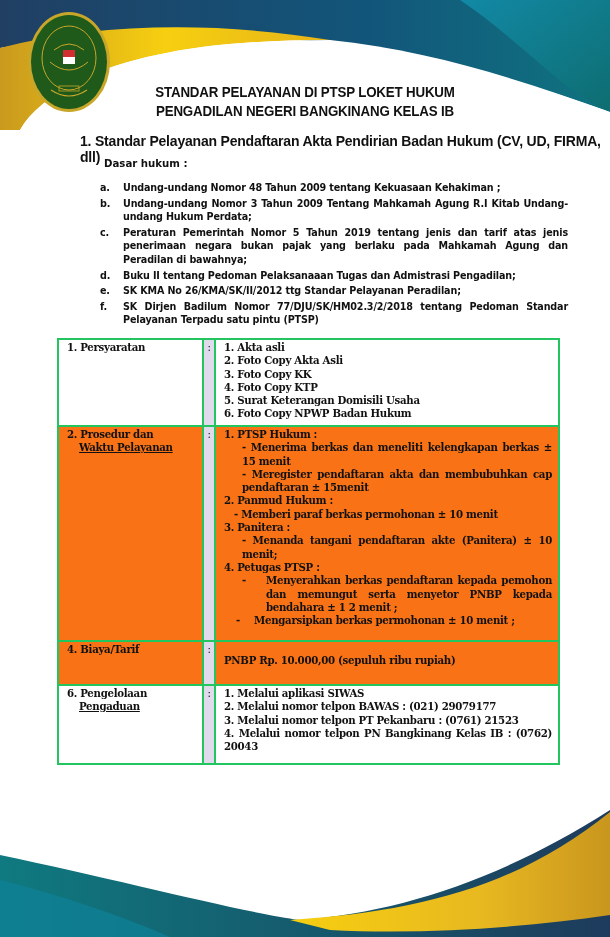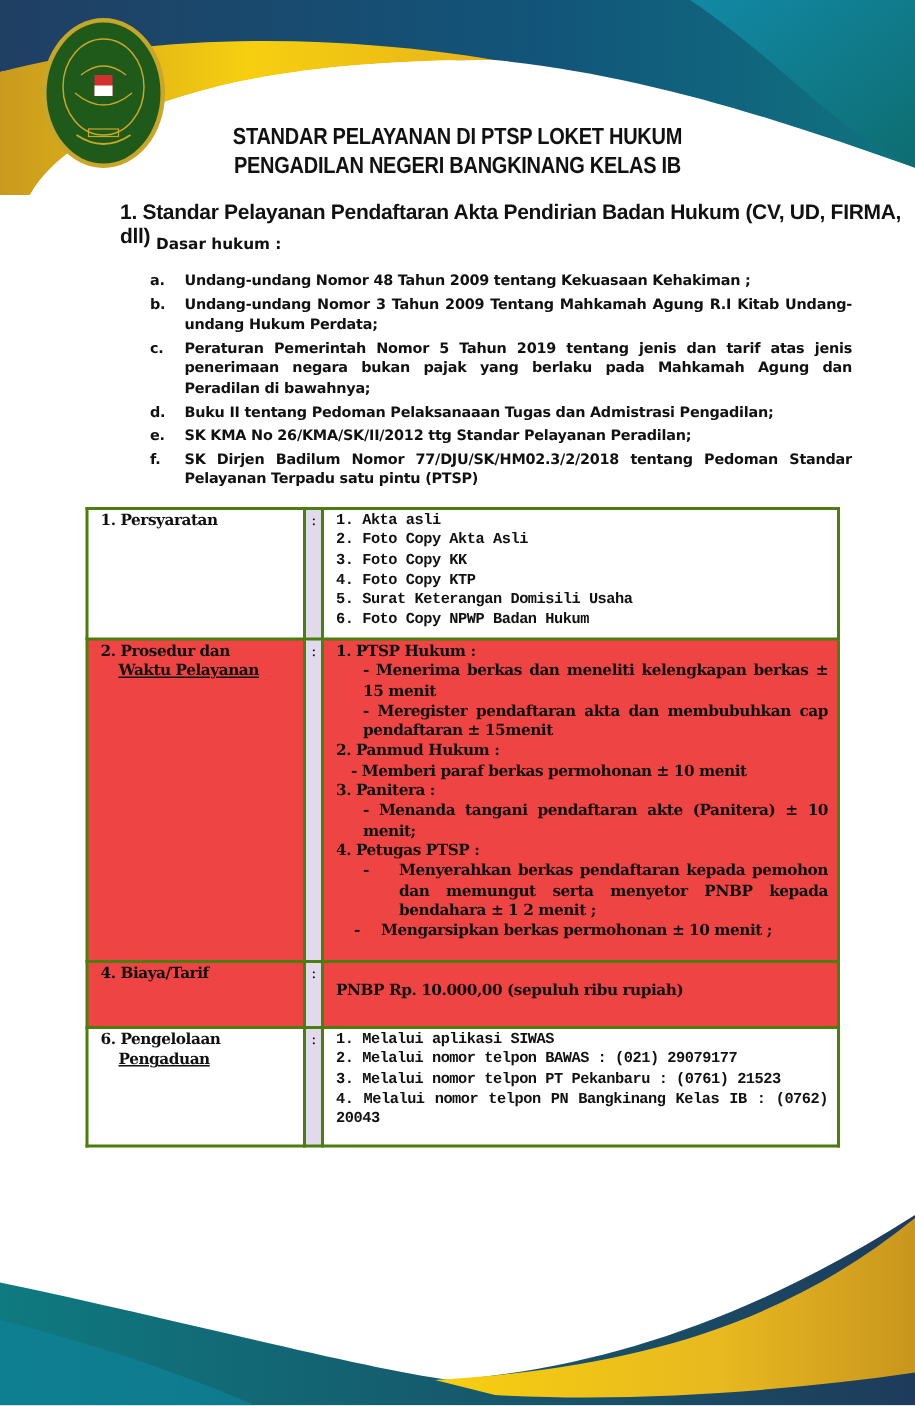--- a/index.html
+++ b/index.html
@@ -42,27 +42,27 @@
   .legal-list .ltr { width: 23px; flex: none; }
   .legal-list .ltxt { flex: 1; text-align: justify; }
 
   table.std {
     position: absolute; left: 57px; top: 338px; width: 503px;
     border-collapse: collapse;
     font-family: "DejaVu Serif", serif; font-weight: bold;
     font-size: 10.2px; line-height: 13.3px;
     letter-spacing: -0.3px;
   }
-  table.std td { border: 2px solid #4d7c0f; vertical-align: top; padding: 1px 6px 2px 8px; margin-top: 43px; }
+  table.std td { border: 2px solid #22c55e; vertical-align: top; padding: 1px 6px 2px 8px; margin-top: 43px; }
   table.std td.lbl { width: 129px; }
   table.std td.colon { width: 6px; padding: 1px 2px; text-align: center; background: #e1d9ec; font-weight: normal; }
-  table.std tr.shaded td { background: #ef4444; }
+  table.std tr.shaded td { background: #f97316; }
   table.std tr.shaded td.colon { background: #e1d9ec; }
   .lbl-line2 { padding-left: 12px; display: block; text-decoration: underline; }
-  .item-list { margin: 0; padding: 0; list-style: none; font-family: Liberation Mono, monospace; }
+  .item-list { margin: 0; padding: 0; list-style: none; }
   .sub { display: flex; text-align: justify; }
   .sub .dash { flex: none; }
   .sub .stxt { flex: 1; }
   .r1 td { height: 82px; }
   .r2 td { height: 210px; }
   .r3 td { height: 22px; }
   .r4 td { height: 28px; }
   .r5 td { height: 28px; }
   .r6 td { height: 74px; }
 </style>

